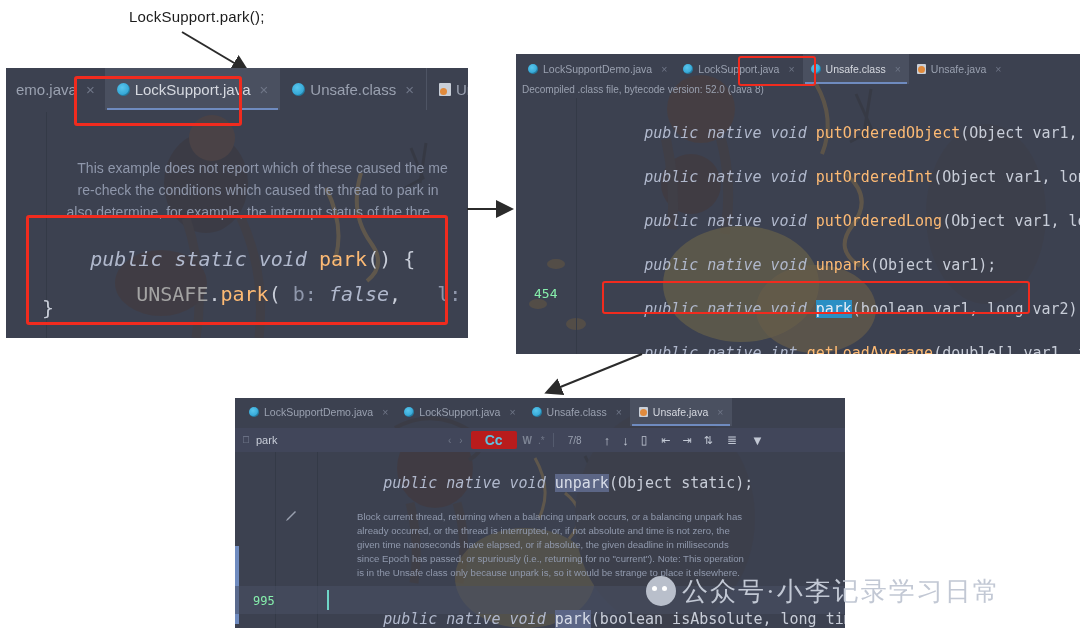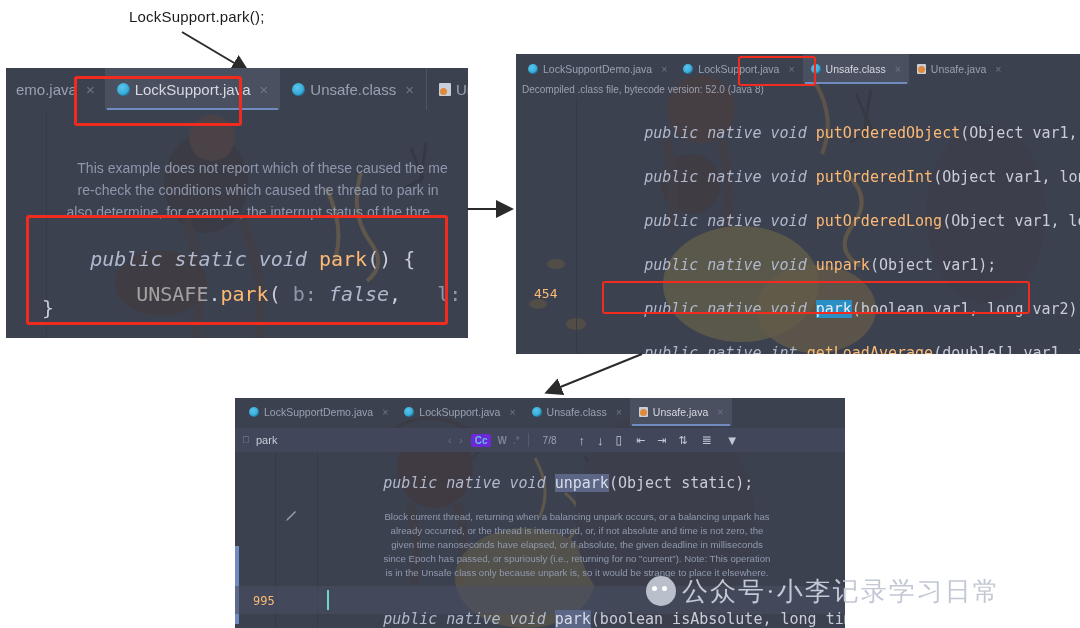--- a/index.html
+++ b/index.html
@@ -37,21 +37,21 @@
   .code{
     position:absolute;white-space:pre;
     font-family:"DejaVu Sans Mono","Liberation Mono",monospace;
   }
   .kw{color:#b0b8cc;font-style:italic;}
   .mname-b{color:#fdba74;}
   .plain{color:#c8cdd8;}
   .ital{color:#b0b8cc;font-style:italic;}
   .hl{background:#2a8fc4;color:#e6ecf5;}
   .hl2{background:#5c6686;color:#d8dde8;}
-  .ln{color:#fdba74;font-family:"DejaVu Sans Mono","Liberation Mono",monospace;}
+  .ln{color:#86efac;font-family:"DejaVu Sans Mono","Liberation Mono",monospace;}
   .doc{color:#8f97ab;white-space:pre;}
   .redbox{position:absolute;border:3px solid #f12b1e;border-radius:3px;box-sizing:border-box;}
   .arrow{position:absolute;}
   .wm{position:absolute;color:#c2c8d4;font-size:26px;letter-spacing:2px;white-space:nowrap;
       font-family:"DejaVu Sans",sans-serif;}
   .wm-badge{position:absolute;width:30px;height:30px;border-radius:50%;
       background:#b9bfcb;}
   .wm-badge::before{content:"";position:absolute;left:6px;top:10px;width:5px;height:5px;
       border-radius:50%;background:#fff;}
   .wm-badge::after{content:"";position:absolute;left:16px;top:10px;width:5px;height:5px;
@@ -256,21 +256,21 @@
         <span class="close">×</span>
       </div>
     </div>
   </div>
 
   <div style="position:absolute;left:0;top:30px;width:610px;height:24px;background:#41465a;display:flex;align-items:center;">
     <span style="margin-left:8px;color:#8f97ab;font-size:10px;">⎕</span>
     <input style="background: transparent; border: 0px; outline: 0px; color: rgb(200, 205, 216); font-size: 11px; font-family: &quot;Liberation Sans&quot;, sans-serif; width: 150px; margin-left: 5px;" value="park">
     <span style="color:#6f7687;font-size:10px;margin-left:40px;">‹</span>
     <span style="color:#6f7687;font-size:10px;margin-left:8px;">›</span>
-    <span style="margin-left:8px;background:#6d28d9;color:#5fc2e0;font-size:10px;font-weight:bold;padding:1px 4px;border-radius:2px;">Cc</span>
+    <span style="margin-left:8px;background:#b91c1c;color:#5fc2e0;font-size:14px;font-weight:bold;padding:1px 14px;border-radius:2px;">Cc</span>
     <span style="margin-left:6px;color:#7d8494;font-size:10px;font-weight:bold;">W</span>
     <span style="margin-left:6px;color:#6f7687;font-size:10px;">.*</span>
     <span style="margin-left:8px;width:1px;height:14px;background:#545b6e;display:inline-block;"></span>
     <span style="margin-left:14px;color:#9aa1b0;font-size:10px;">7/8</span>
     <span style="margin-left:22px;color:#c2c8d4;font-size:13px;">↑</span>
     <span style="margin-left:12px;color:#c2c8d4;font-size:13px;">↓</span>
     <span style="margin-left:12px;color:#c2c8d4;font-size:12px;">▯</span>
     <span style="margin-left:14px;color:#c2c8d4;font-size:11px;">⇤</span>
     <span style="margin-left:12px;color:#c2c8d4;font-size:11px;">⇥</span>
     <span style="margin-left:12px;color:#c2c8d4;font-size:11px;">⇅</span>
@@ -285,21 +285,21 @@
   <div style="position:absolute;left:50px;top:110px;width:12px;height:12px;">
     <svg viewBox="0 0 12 12" width="12" height="12">
         <path d="M1 11 L3 10 L11 2 L10 1 L2 9 Z" fill="#9aa1b0"></path>
       </svg>
   </div>
 
   <div class="code" style="left:112px;top:58px;font-size:15px;">
     <span class="kw">public native void </span><span class="hl2">unpark</span><span class="plain">(Object static);</span>
   </div>
 
-  <div style="position:absolute;left:122px;top:112px;width:440px;color:#9099ad;font-size:9.6px;line-height:14px;text-align:center;">
+  <div style="position:absolute;left:122px;top:112px;width:440px;color:#9099ad;font-size:9.6px;line-height:14px;">
     <div>Block current thread, returning when a balancing unpark occurs, or a balancing unpark has</div>
     <div>already occurred, or the thread is interrupted, or, if not absolute and time is not zero, the</div>
     <div>given time nanoseconds have elapsed, or if absolute, the given deadline in milliseconds</div>
     <div>since Epoch has passed, or spuriously (i.e., returning for no "current"). Note: This operation</div>
     <div>is in the Unsafe class only because unpark is, so it would be strange to place it elsewhere.</div>
   </div>
 
   <div style="position:absolute;left:0;top:188px;width:610px;height:28px;background:rgba(72,80,100,.55);"></div>
   <div class="ln" style="position:absolute;left:18px;top:196px;font-size:12px;">995</div>
   <div style="position:absolute;left:92px;top:192px;width:2px;height:20px;background:#6fd6c8;"></div>

